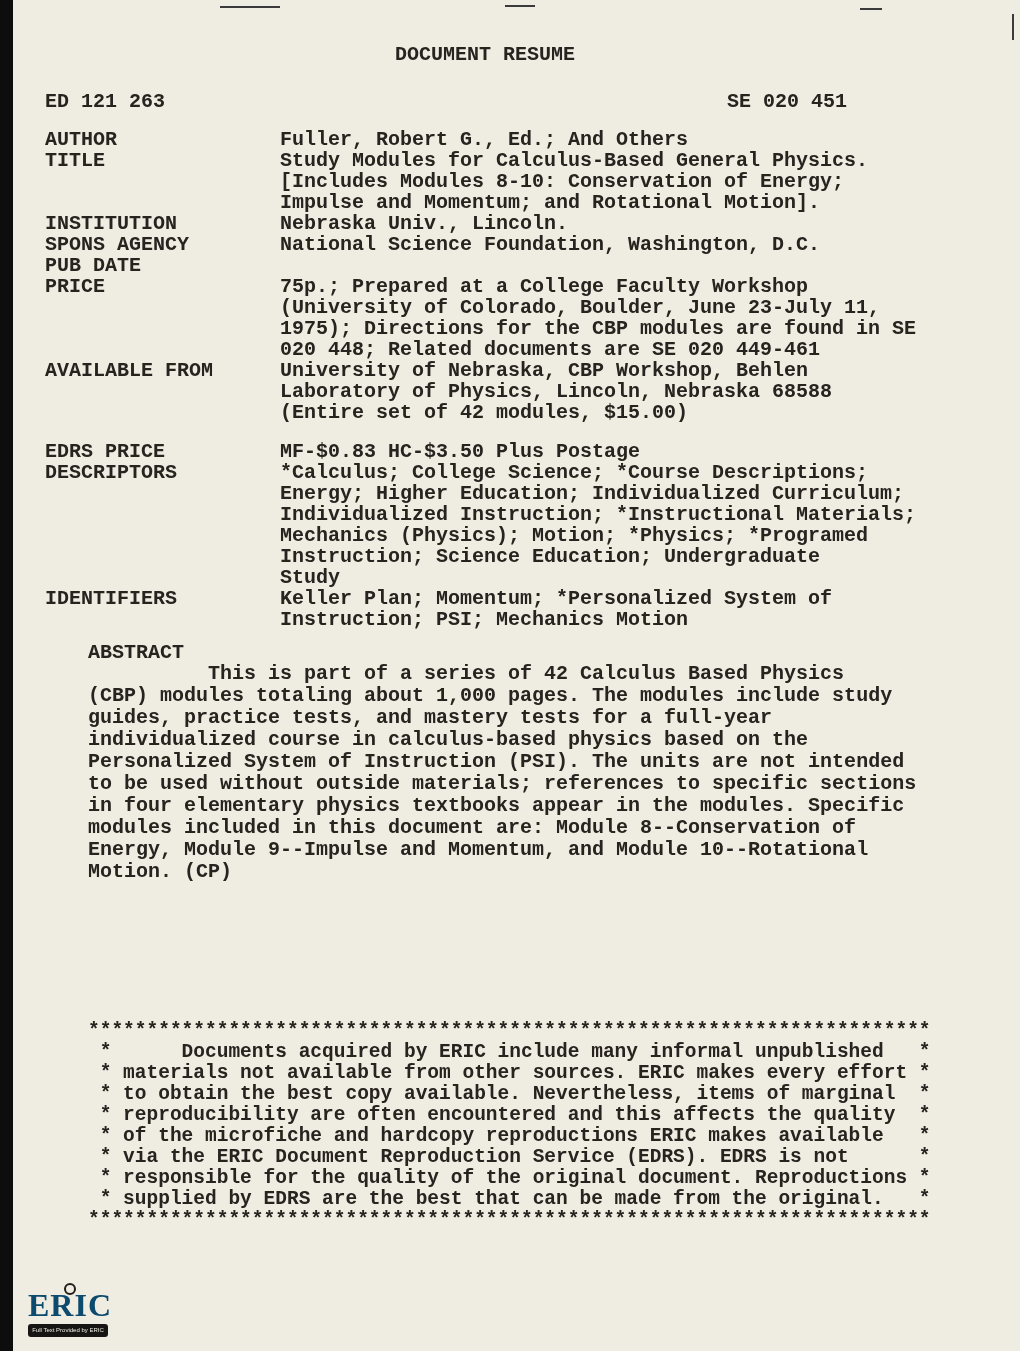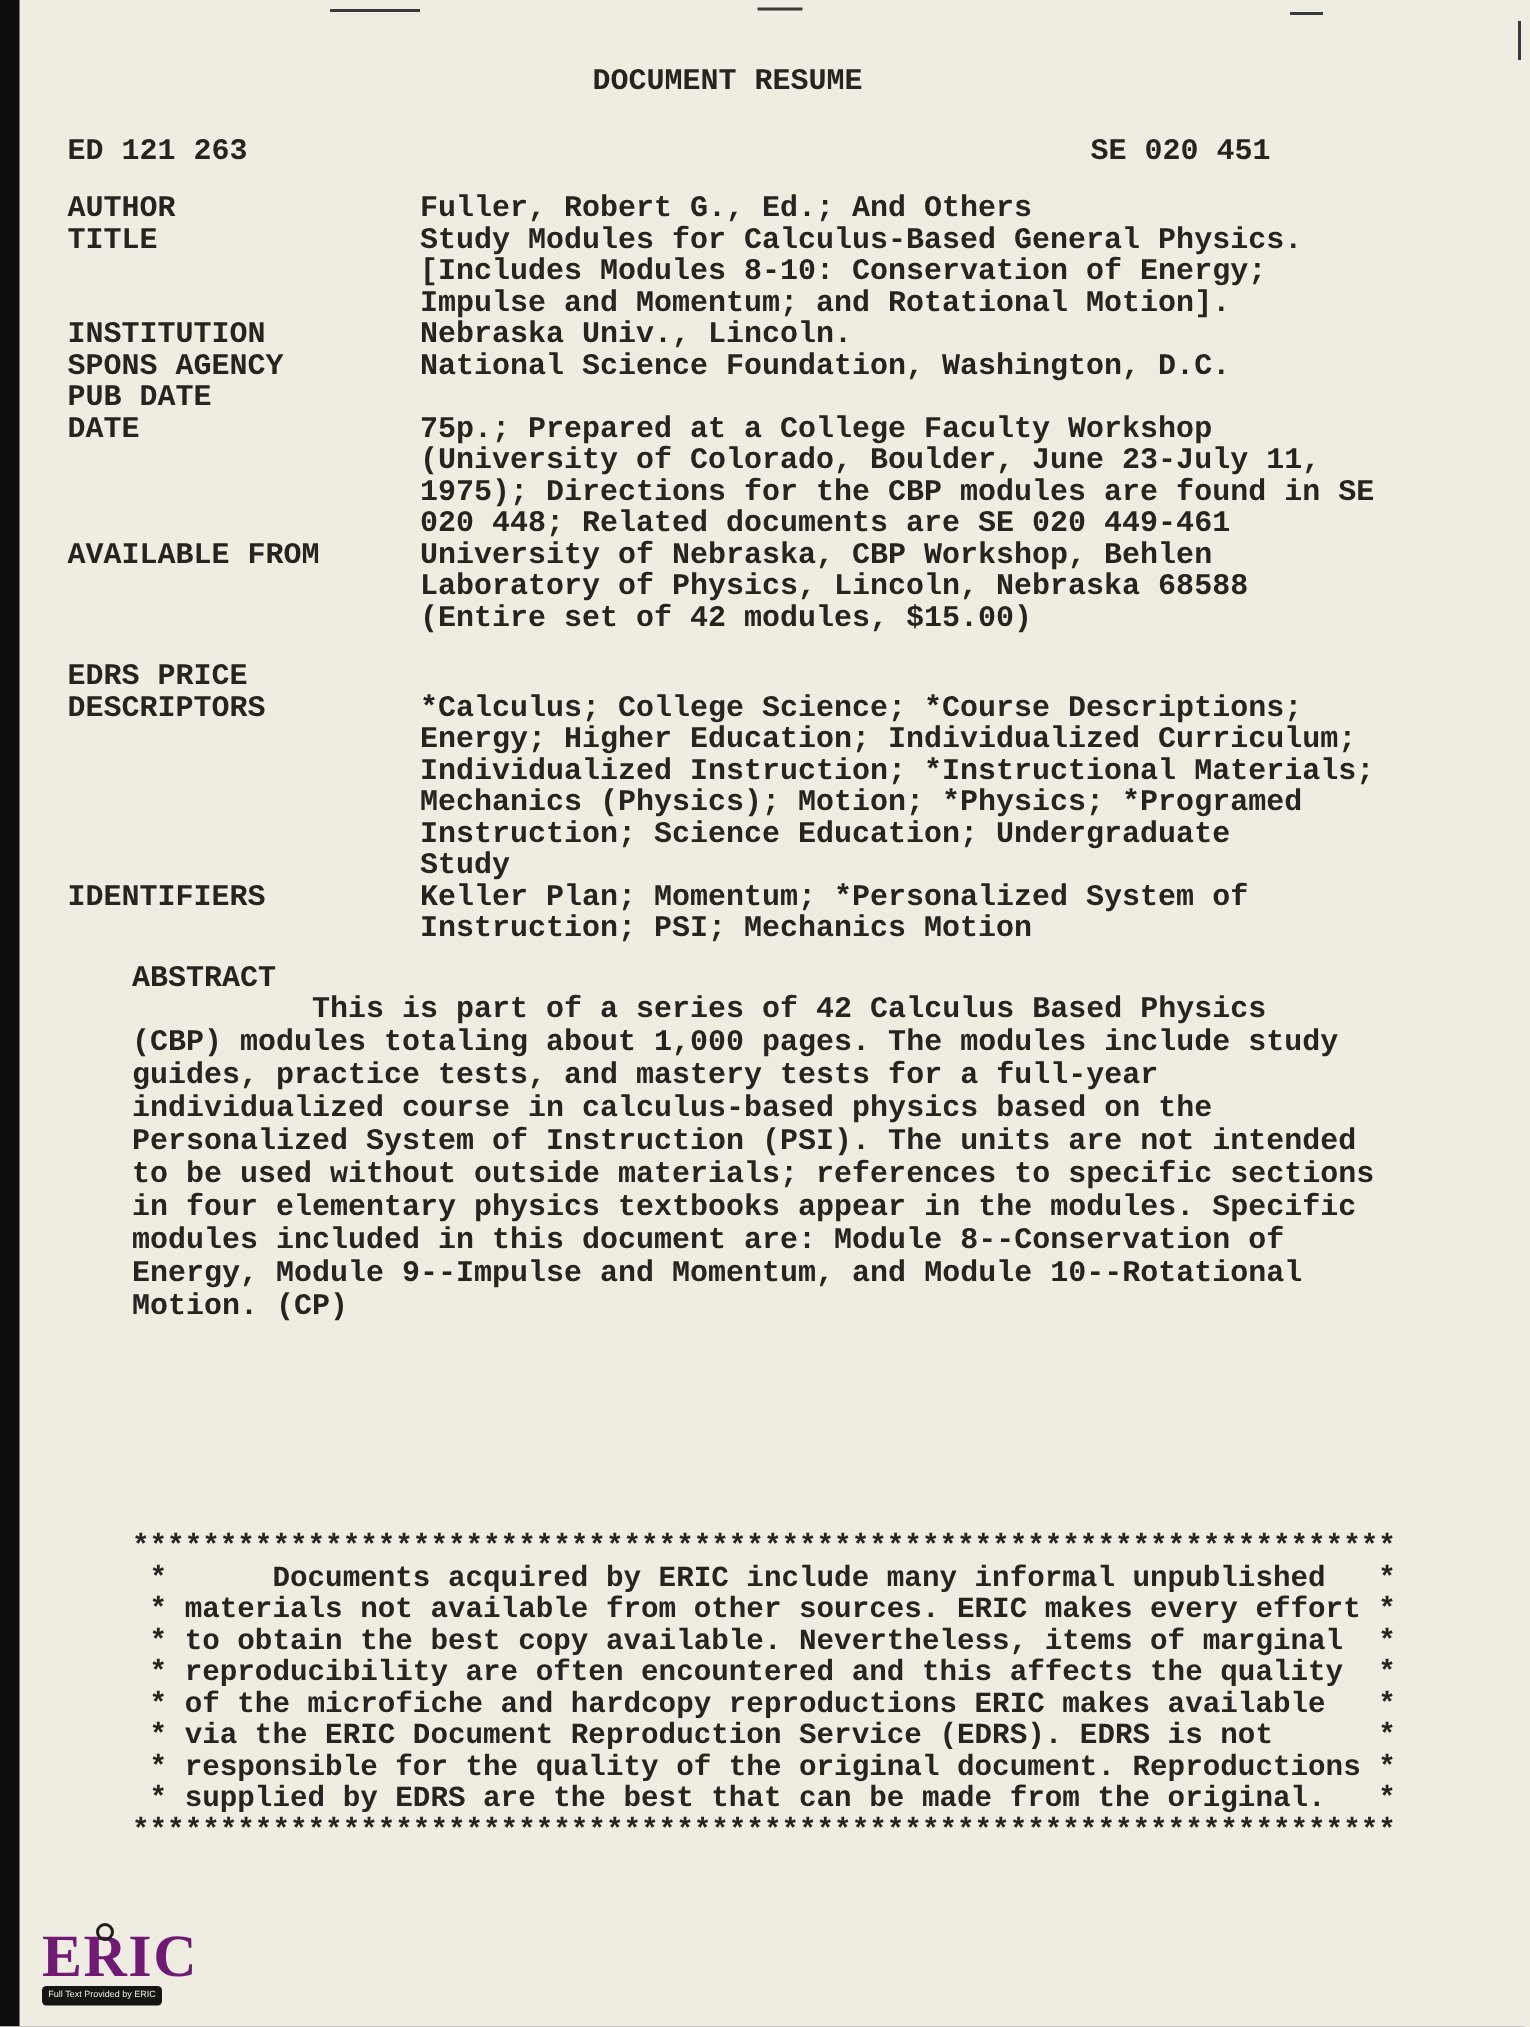--- a/index.html
+++ b/index.html
@@ -55,24 +55,24 @@
 
   .eric-logo {
     position:absolute;
     left:28px; bottom:14px;
     width:80px;
     text-align:center;
   }
   .eric-text {
     font-family:"Liberation Serif","DejaVu Serif",serif;
     font-weight:700;
-    font-size:40px;
+    font-size:32px;
     line-height:36px;
     letter-spacing:1px;
-    color:#701a75;
+    color:#0c4a6e;
     position:relative;
     display:inline-block;
   }
   .eric-circle {
     position:absolute;
     top:-4px; left:36px;
     width:8px; height:8px;
     border:2px solid #201d1a;
     border-radius:50%;
     display:inline-block;
@@ -125,37 +125,38 @@
         <span class="field-value">Nebraska Univ., Lincoln.</span>
       </div>
       <div class="field-row">
         <span class="field-label">SPONS AGENCY</span>
         <span class="field-value">National Science Foundation, Washington, D.C.</span>
       </div>
       <div class="field-row">
         <span class="field-label">PUB DATE</span>
       </div>
       <div class="field-row">
-        <span class="field-label">DATE</span>
+        <span class="field-label">PRICE</span>
         <span class="field-value">75p.; Prepared at a College Faculty Workshop
 (University of Colorado, Boulder, June 23-July 11,
 1975); Directions for the CBP modules are found in SE
 020 448; Related documents are SE 020 449-461</span>
       </div>
       <div class="field-row">
         <span class="field-label">AVAILABLE FROM</span>
         <span class="field-value">University of Nebraska, CBP Workshop, Behlen
 Laboratory of Physics, Lincoln, Nebraska 68588
 (Entire set of 42 modules, $15.00)</span>
       </div>
     </div>
 
     <div class="fields index-group">
       <div class="field-row">
         <span class="field-label">EDRS PRICE</span>
+        <span class="field-value">MF-$0.83 HC-$3.50 Plus Postage</span>
       </div>
       <div class="field-row">
         <span class="field-label">DESCRIPTORS</span>
         <span class="field-value">*Calculus; College Science; *Course Descriptions;
 Energy; Higher Education; Individualized Curriculum;
 Individualized Instruction; *Instructional Materials;
 Mechanics (Physics); Motion; *Physics; *Programed
 Instruction; Science Education; Undergraduate
 Study</span>
       </div>

